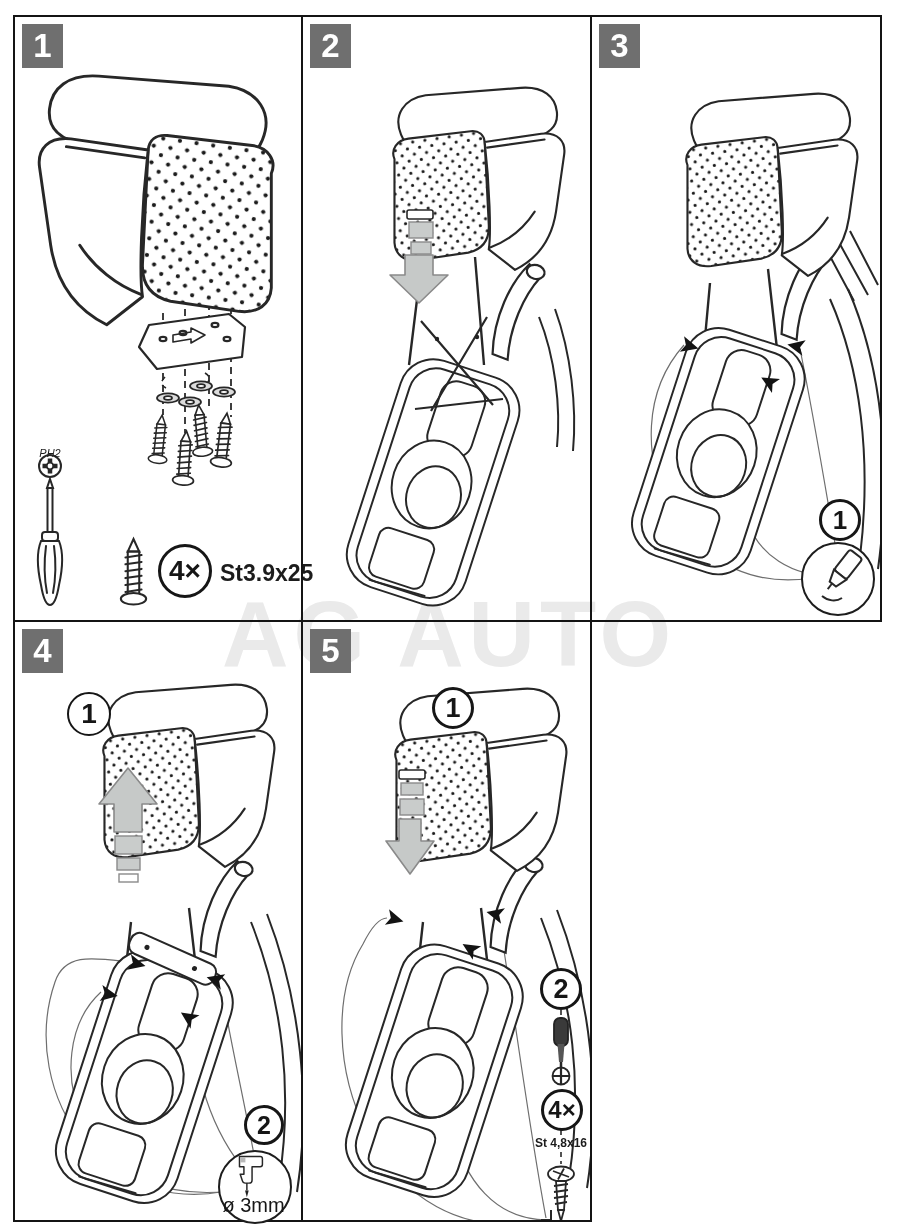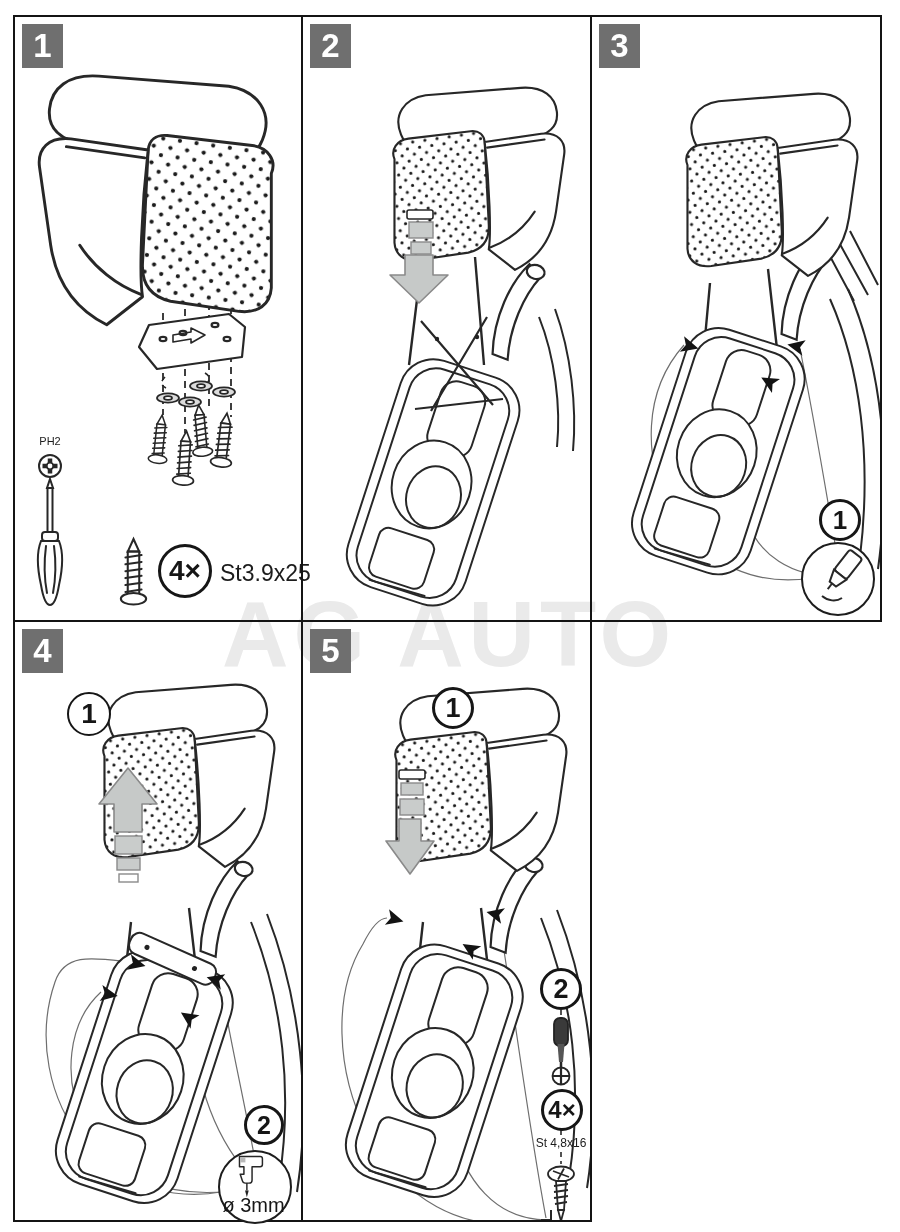--- a/index.html
+++ b/index.html
@@ -11,21 +11,21 @@
     color:#eaeaea;user-select:none;white-space:nowrap;}
   .panel{position:absolute;border:2px solid #141414;background:transparent;z-index:1;box-sizing:border-box;}
   .panel svg{position:absolute;left:0;top:0;}
   .badge{position:absolute;left:7px;top:7px;width:41px;height:44px;background:#6f6f6f;
     color:#fff;font-weight:bold;font-size:33px;line-height:44px;text-align:center;z-index:3;}
   .callout{position:absolute;box-sizing:border-box;border:3px solid #161616;border-radius:50%;
     background:#fff;display:flex;align-items:center;justify-content:center;
     font-weight:bold;color:#161616;z-index:3;}
   .bigcircle{position:absolute;box-sizing:border-box;border:2.5px solid #1d1d1d;border-radius:50%;
     background:#fff;z-index:3;}
-  .spec{position:absolute;color:#1c1c1c;z-index:3;white-space:nowrap;}
+  .spec{position:absolute;color:#1c1c1c;z-index:3;white-space:nowrap;font-weight:bold;}
   .toollabel{position:absolute;color:#1c1c1c;font-size:11px;z-index:3;text-align:center;}
   .drill-label{position:absolute;left:0;right:3px;bottom:5px;text-align:center;
     font-size:20px;color:#161616;z-index:4;}
 </style>
 </head>
 <body>
 
 <div id="sheet">
 
   <div class="watermark">AG AUTO</div>
@@ -182,21 +182,21 @@
           </g>
       </g>
 
       <use href="#ph-g" transform="translate(35,449)"></use>
       <use href="#sdriver-g" transform="translate(22,462)"></use>
       <g transform="translate(107,522) scale(1.15)">
           <use href="#screw-up"></use>
         </g>
     </svg>
     <div class="badge">1</div>
-    <div class="toollabel" style="left:20px;top:418px;width:30px;">PH2</div>
+    <div class="toollabel" style="left:20px;top:430px;width:30px;font-style:italic;">PH2</div>
     <div class="callout" style="left:143px;top:527px;width:54px;height:54px;font-size:28px;">4×</div>
     <div class="spec" style="left:205px;top:543px;font-size:23px;">St3.9x25</div>
   </div>
 
   <div class="panel" style="left:301px;top:15px;width:291px;height:607px;">
     <svg width="287" height="603" viewBox="0 0 287 603">
 
       <path d="M236,300 C252,340 258,390 254,430 M252,292 C268,336 274,390 270,434" stroke="#272727" stroke-width="2" fill="none"></path>
 
       <path d="M118,250 L106,348 M172,240 L181,348" stroke="#272727" stroke-width="2.4" fill="none"></path>

